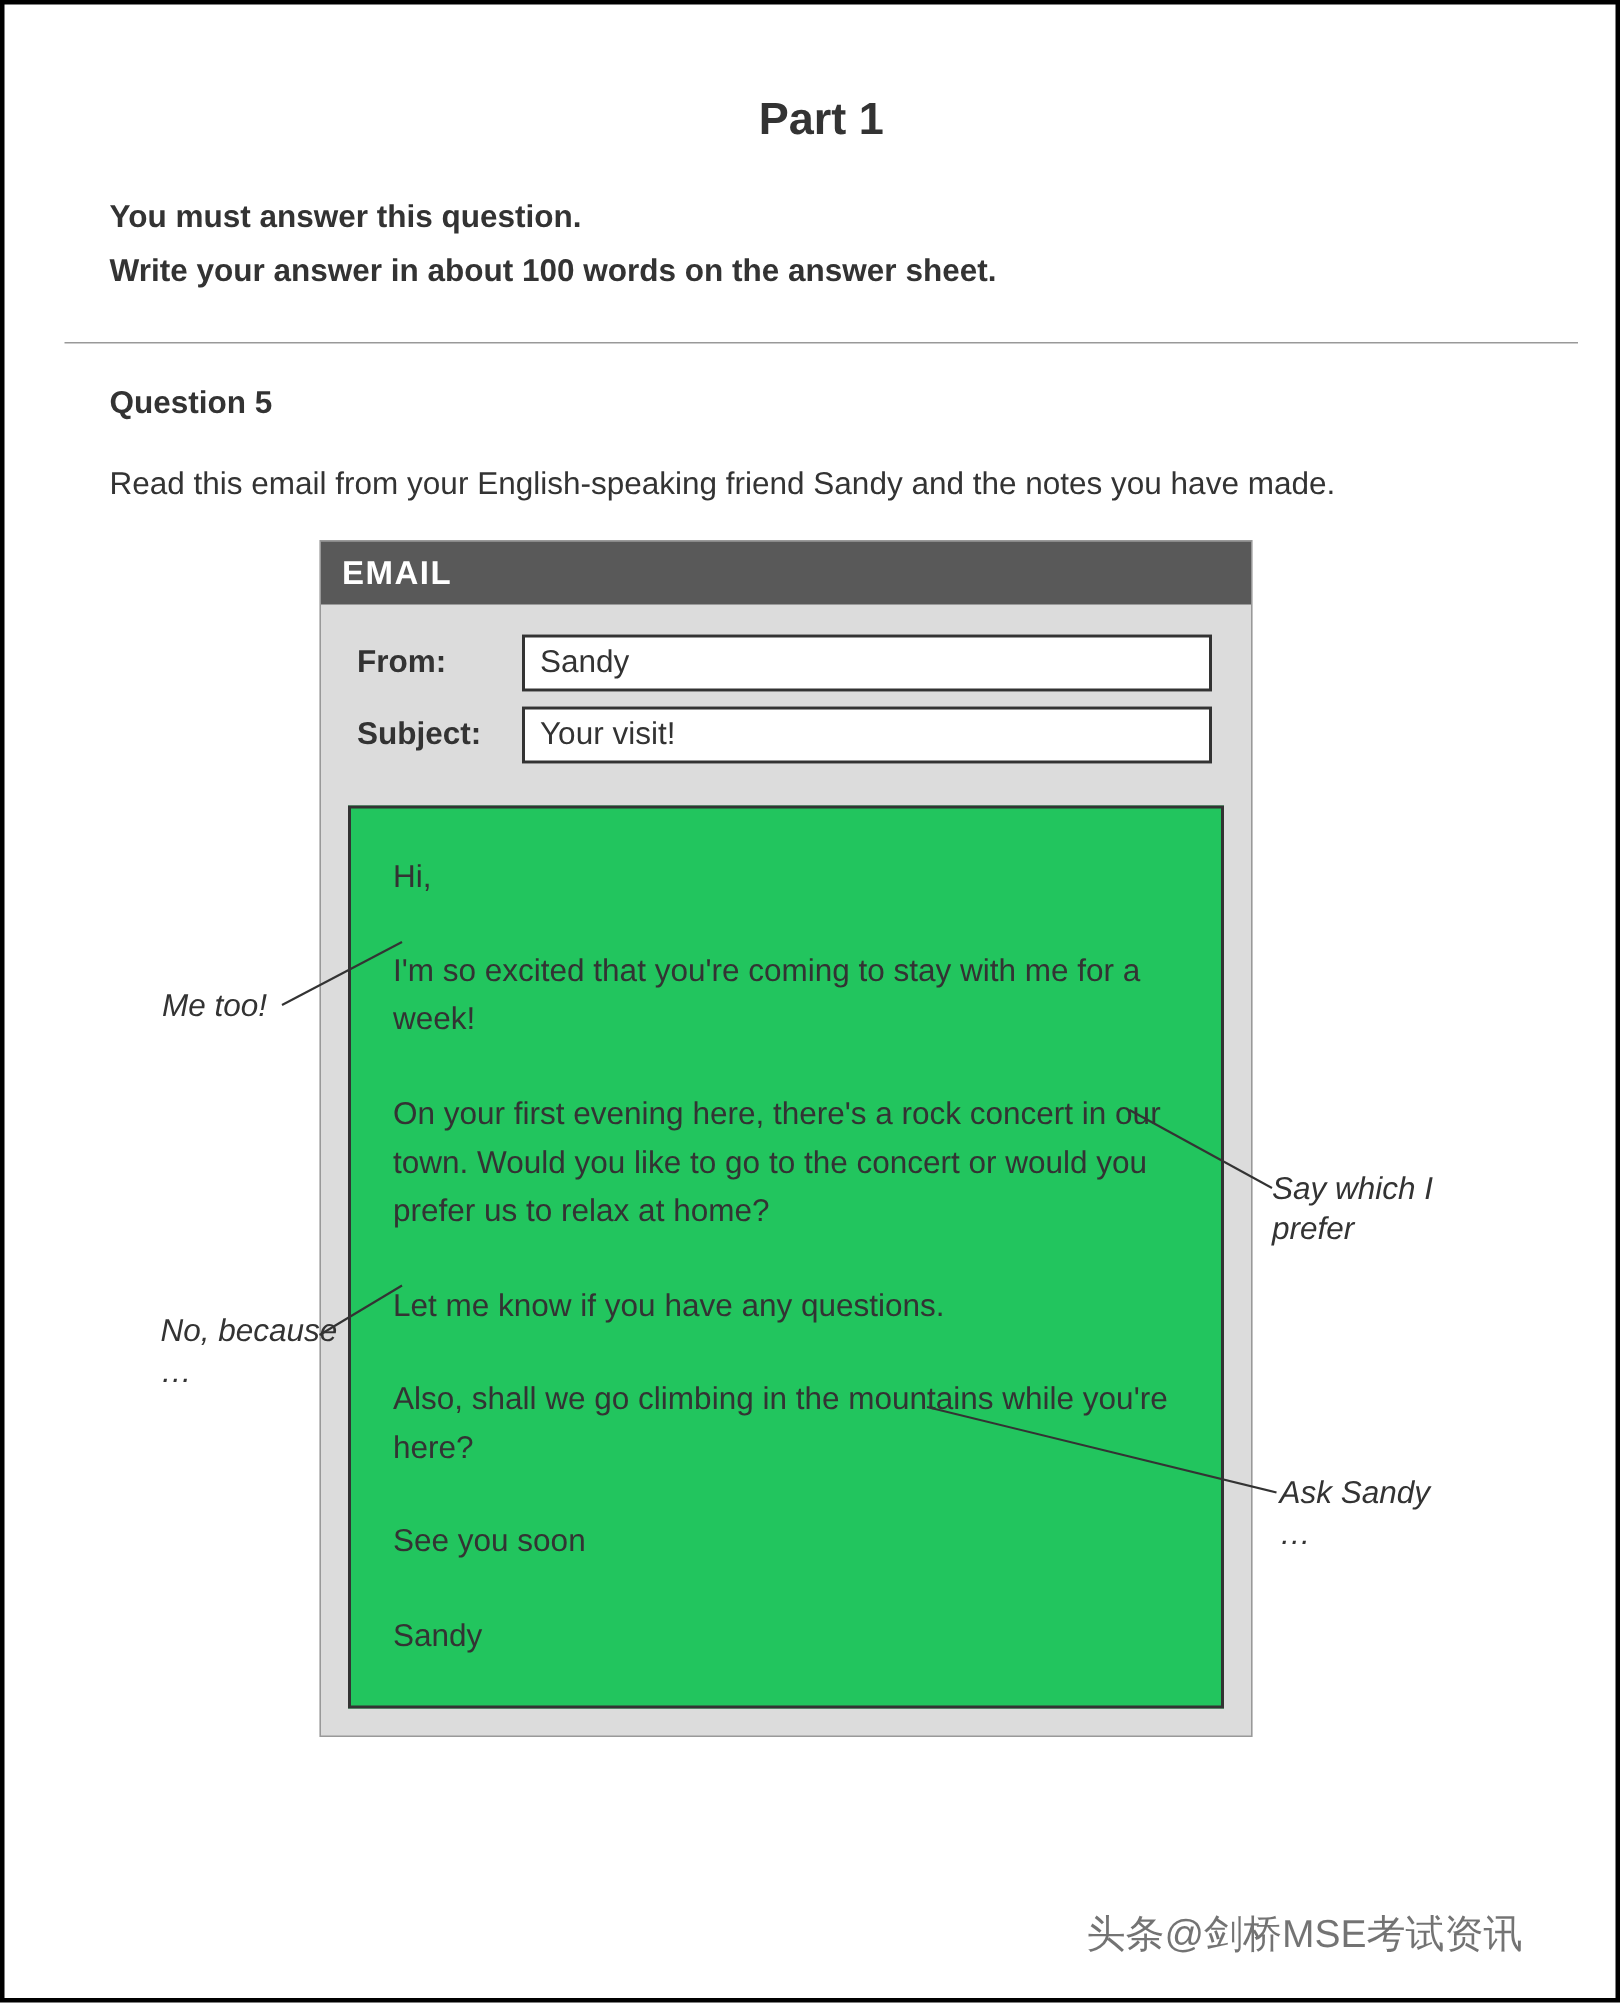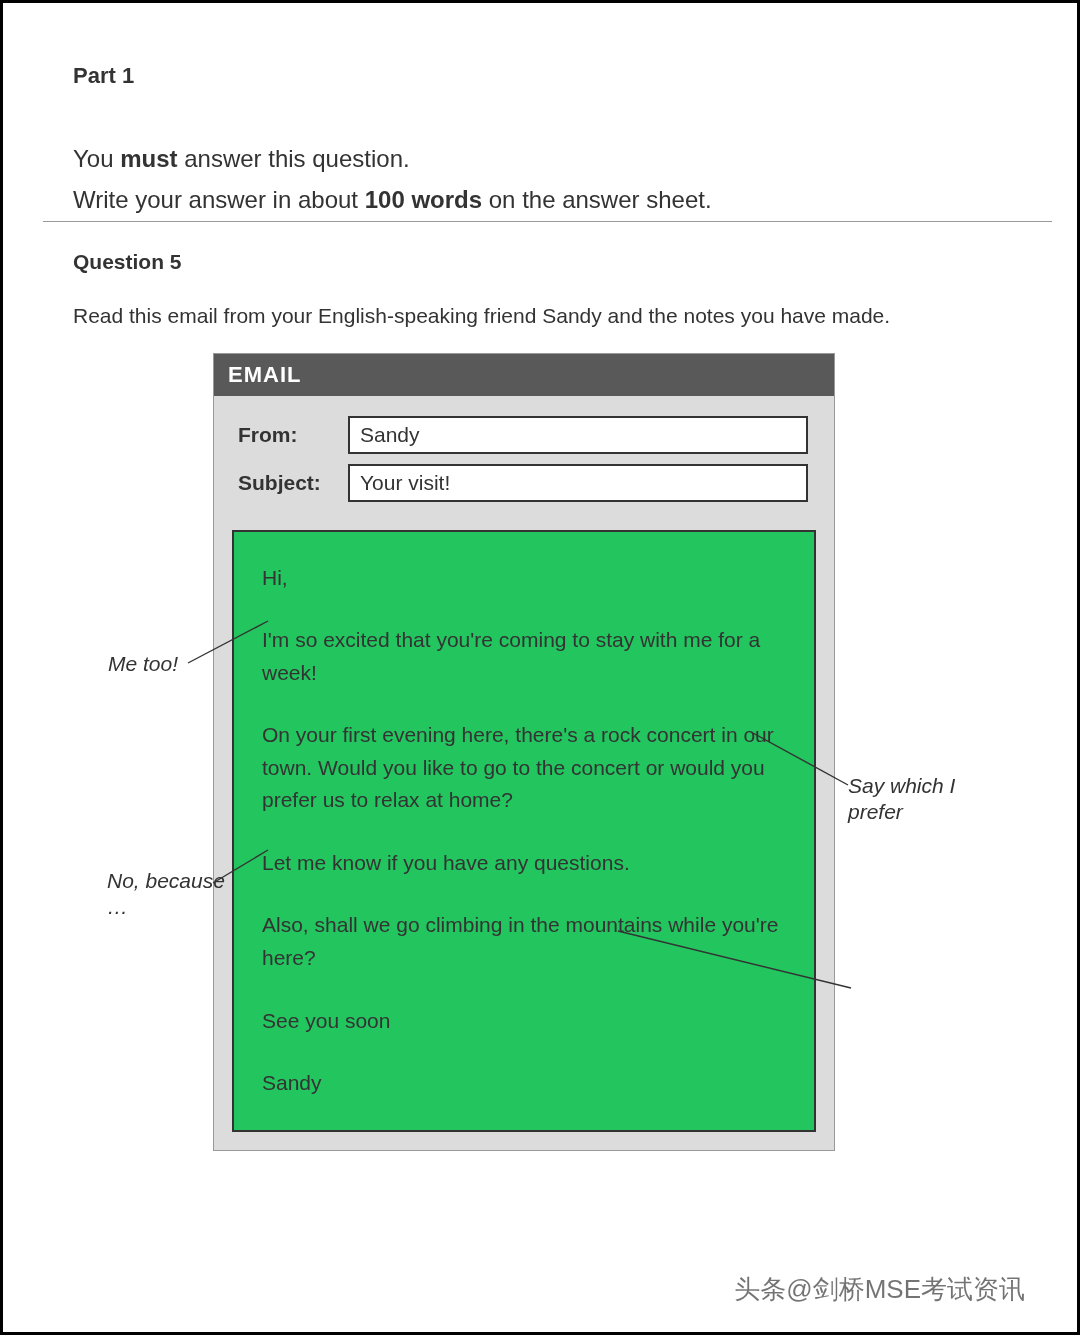--- a/index.html
+++ b/index.html
@@ -10,28 +10,30 @@
   }
   .page {
     width: 1080px;
     height: 1335px;
     box-sizing: border-box;
     border: 3px solid #000;
     padding: 60px 55px 40px 70px;
     position: relative;
   }
   .part-title {
-    text-align: left;
+    text-align: center;
     font-weight: bold;
-    font-size: 22px;
-    margin-bottom: 50px;
+    font-size: 30px;
+    margin-bottom: 30px;
   }
   .instr {
-    font-size: 24px;
+    font-size: 21px;
     line-height: 1.7;
+    margin-bottom: 30px;
+    font-weight: bold;
   }
   hr.rule {
     border: none;
     border-top: 1px solid #999;
     margin: 0 -30px 28px -30px;
   }
   .qheading {
     font-weight: bold;
     font-size: 21px;
     margin-bottom: 30px;
@@ -111,21 +113,21 @@
   svg.connectors line {
     stroke: #333;
     stroke-width: 1.4;
   }
   .final {
     font-size: 21px;
     margin-top: 20px;
   }
   .watermark {
     position: absolute;
-    right: 52px;
+    right: 62px;
     bottom: 25px;
     font-size: 26px;
     color: rgba(0,0,0,0.55);
     font-family: "Microsoft YaHei", sans-serif;
   }
 </style>
 </head>
 <body>
 
 <div class="page">
@@ -163,20 +165,21 @@
         <p>Let me know if you have any questions.</p>
         <p>Also, shall we go climbing in the mountains while you're here?</p>
         <p>See you soon</p>
         <p style="margin-bottom:0">Sandy</p>
       </div>
     </div>
 
     <div class="note" style="left:35px; top:298px;">Me too!</div>
     <div class="note" style="left:775px; top:420px; width:140px;">Say which I prefer</div>
     <div class="note" style="left:34px; top:515px; width:120px;">No, because …</div>
+    <div class="note" style="left:780px; top:623px; width:120px;">Ask Sandy …</div>
 
     <svg class="connectors">
       <line x1="115" y1="310" x2="195" y2="268"></line>
       <line x1="680" y1="380" x2="775" y2="432"></line>
       <line x1="140" y1="530" x2="195" y2="497"></line>
       <line x1="545" y1="578" x2="778" y2="635"></line>
     </svg>
 
   </div>
 

